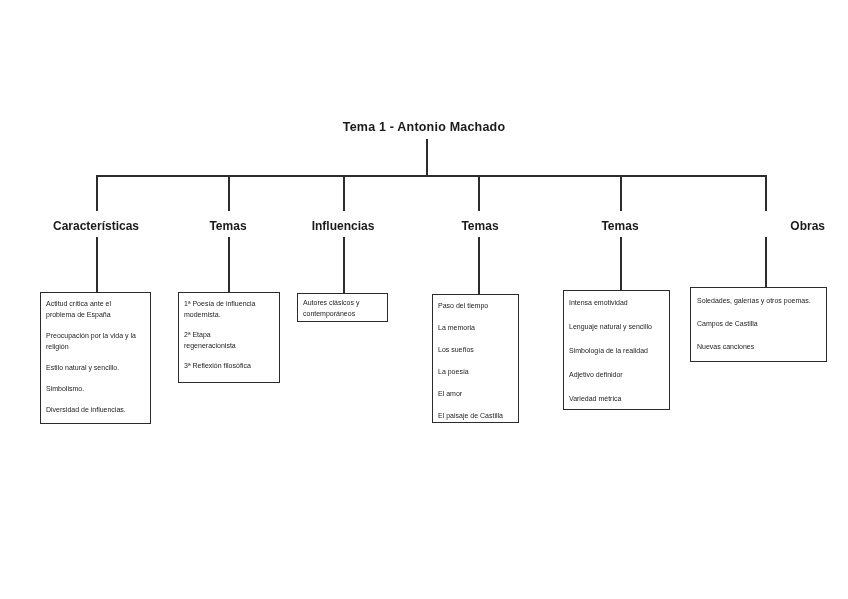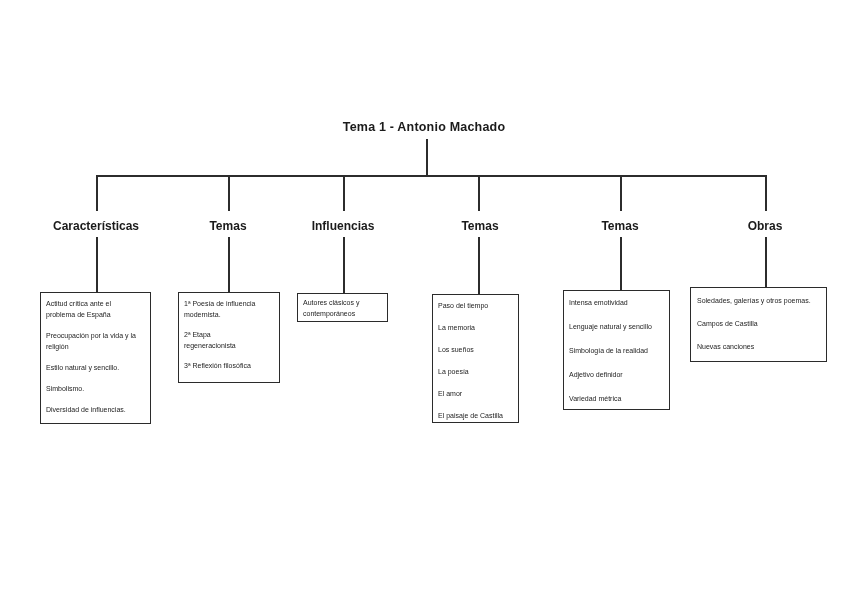--- a/index.html
+++ b/index.html
@@ -68,21 +68,21 @@
   <div class="line v" style="left:343px; top:175px; height:36px;"></div>
   <div class="line v" style="left:478px; top:175px; height:36px;"></div>
   <div class="line v" style="left:620px; top:175px; height:36px;"></div>
   <div class="line v" style="left:765px; top:175px; height:36px;"></div>
 
   <div class="branch-label" style="left:36px;">Características</div>
   <div class="branch-label" style="left:168px;">Temas</div>
   <div class="branch-label" style="left:283px;text-align:center;">Influencias</div>
   <div class="branch-label" style="left:420px;">Temas</div>
   <div class="branch-label" style="left:560px;">Temas</div>
-  <div class="branch-label" style="left:705px;">Obras</div>
+  <div class="branch-label" style="left:705px;text-align:right;">Obras</div>
 
   <div class="line v" style="left:96px;  top:237px; height:55px;"></div>
   <div class="line v" style="left:228px; top:237px; height:55px;"></div>
   <div class="line v" style="left:343px; top:237px; height:56px;"></div>
   <div class="line v" style="left:478px; top:237px; height:57px;"></div>
   <div class="line v" style="left:620px; top:237px; height:53px;"></div>
   <div class="line v" style="left:765px; top:237px; height:50px;"></div>
 
   <div class="box" style="left:40px; top:292px; width:111px; height:132px; padding:5px 13px 0 5px; --g:10px;">
     <div class="item">Actitud crítica ante el problema de España</div>

